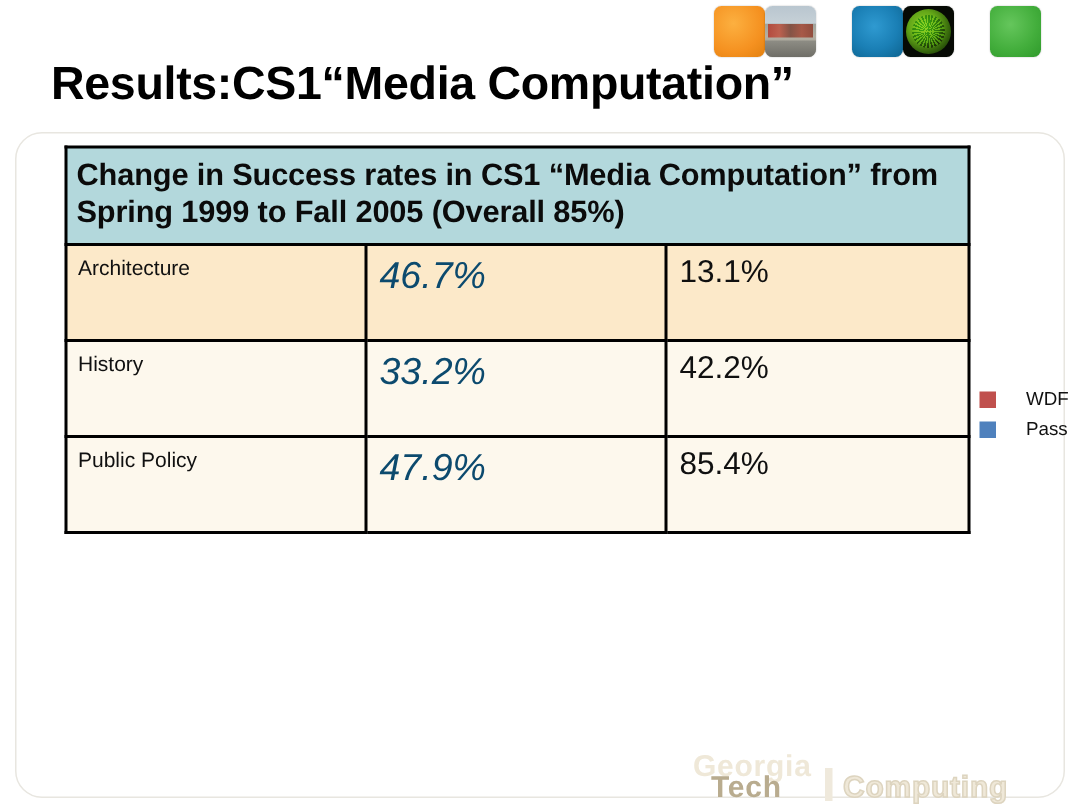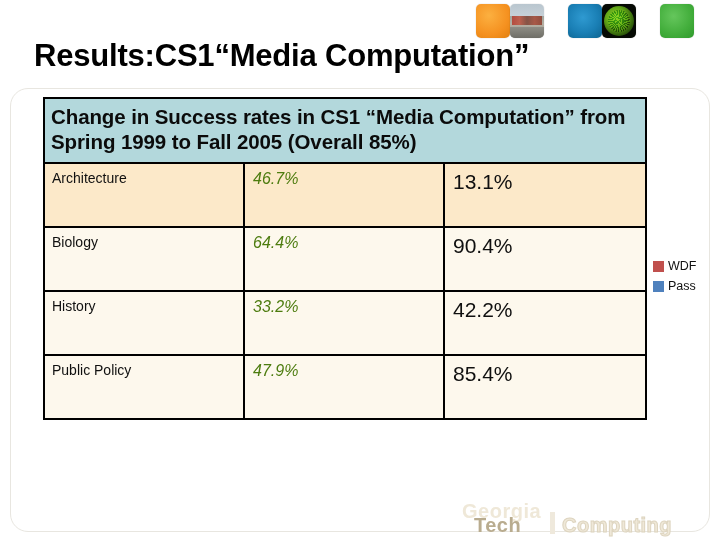--- a/index.html
+++ b/index.html
@@ -193,43 +193,43 @@
   }
   .row-odd  td { background: #fce9c9; }
   .row-even td { background: #fdf8ed; }
 
   .cell-dept {
     font-size: 14px;
     color: #101010;
     padding: 6px 4px 4px 7px !important;
   }
   .cell-before {
-    font-size: 16px;
+    font-size: 25px;
     font-style: italic;
-    color: #4d7c0f;
+    color: #0c4a6e;
     padding: 6px 4px 4px 8px !important;
     margin-left: 12px;
   }
   .cell-after {
     font-size: 21px;
     color: #101010;
     padding: 6px 4px 4px 8px !important;
   }
 
   
   #legend {
     position: absolute;
     left: 653px;
     top: 260px;
     width: 58px;
   }
   .legend-item {
     display: flex;
     align-items: center;
-    gap: 4px;
+    gap: 20px;
     margin-bottom: 8px;
   }
   .legend-swatch {
     width: 11px;
     height: 11px;
     flex: 0 0 auto;
   }
   .legend-label {
     font-size: 12.5px;
     color: #111111;
@@ -274,25 +274,20 @@
     <tr>
       <td id="table-caption-cell" colspan="3">Change in Success rates in CS1 “Media Computation” from Spring 1999 to Fall 2005 (Overall 85%)</td>
     </tr>
 
   <tr class="data-row row-odd">
         <td class="cell-dept">Architecture</td>
         <td class="cell-before">46.7%</td>
         <td class="cell-after">13.1%</td>
       </tr>
       <tr class="data-row row-even">
-        <td class="cell-dept">Biology</td>
-        <td class="cell-before">64.4%</td>
-        <td class="cell-after">90.4%</td>
-      </tr>
-      <tr class="data-row row-even">
         <td class="cell-dept">History</td>
         <td class="cell-before">33.2%</td>
         <td class="cell-after">42.2%</td>
       </tr>
       <tr class="data-row row-even">
         <td class="cell-dept">Public Policy</td>
         <td class="cell-before">47.9%</td>
         <td class="cell-after">85.4%</td>
       </tr>
     </tbody>

